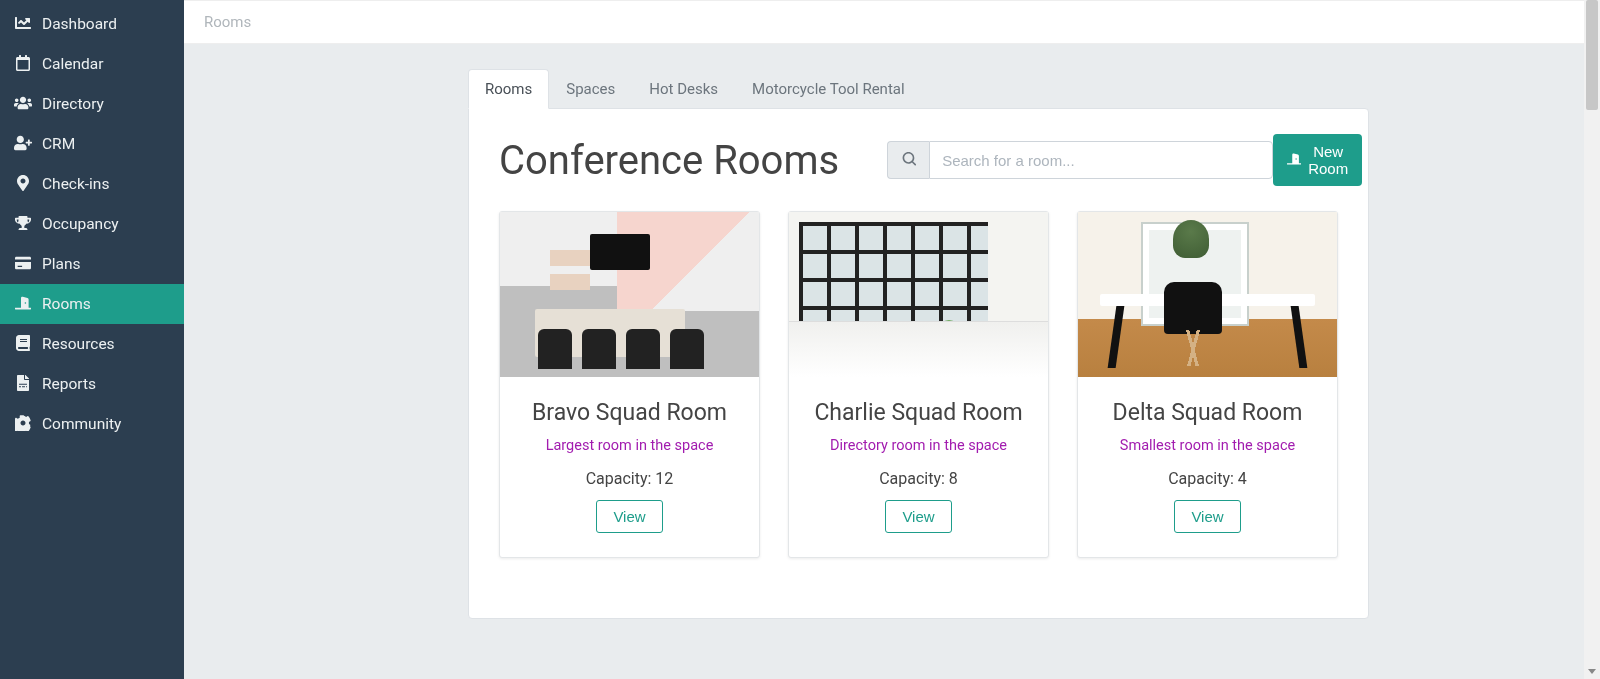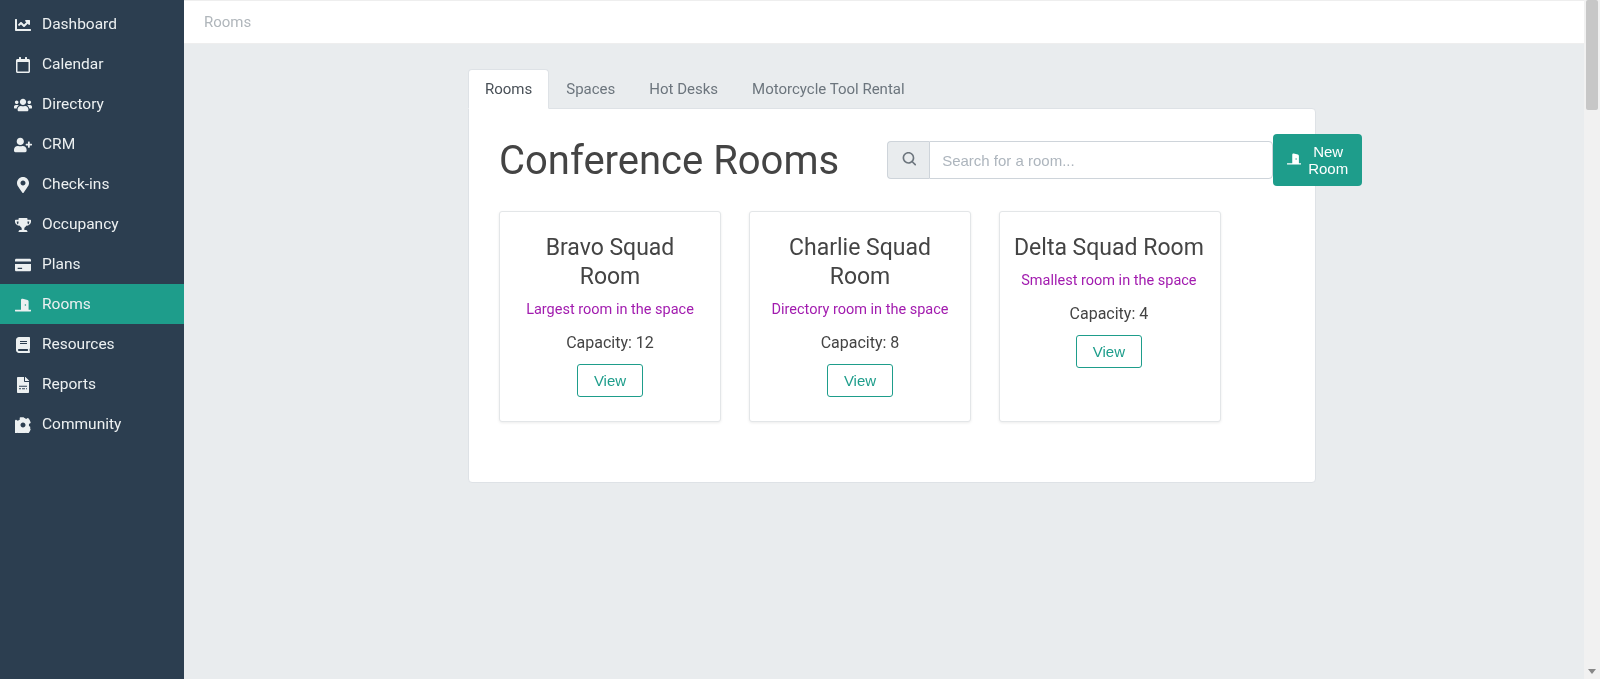--- a/index.html
+++ b/index.html
@@ -16,21 +16,21 @@
       width: 184px;
       background: #2c3e50;
       color: #fff;
       display: flex;
       flex-direction: column;
       flex-shrink: 0;
       padding-top: 4px;
     }
     .sidebar-item {
       display: flex;
-      align-items: flex-end;
+      align-items: flex-start;
       padding: 11px 14px;
       color: #ecf0f1;
       cursor: pointer;
       font-size: 15.5px;
       gap: 10px;
     }
     .sidebar-item.active {
       background: #1e9d8b;
     }
     .sidebar-item .icon {
@@ -138,26 +138,27 @@
       display: flex;
       align-items: center;
       gap: 7px;
     }
     .new-room-btn svg { fill: #fff; width: 14px; height: 14px; }
     .room-grid {
       display: flex;
       gap: 28px;
     }
     .room-card {
-      width: 222px;
+      width: 261px;
       border: 1px solid #e3e6e8;
       border-radius: 3px;
       box-shadow: 0 1px 3px rgba(0,0,0,0.08);
       background: #fff;
       display: flex;
+      flex-direction: column;
     }
     .room-image {
       height: 165px;
       background: #ccc;
       position: relative;
       overflow: hidden;
     }
     .room-body {
       padding: 22px 14px 24px 14px;
       text-align: center;

